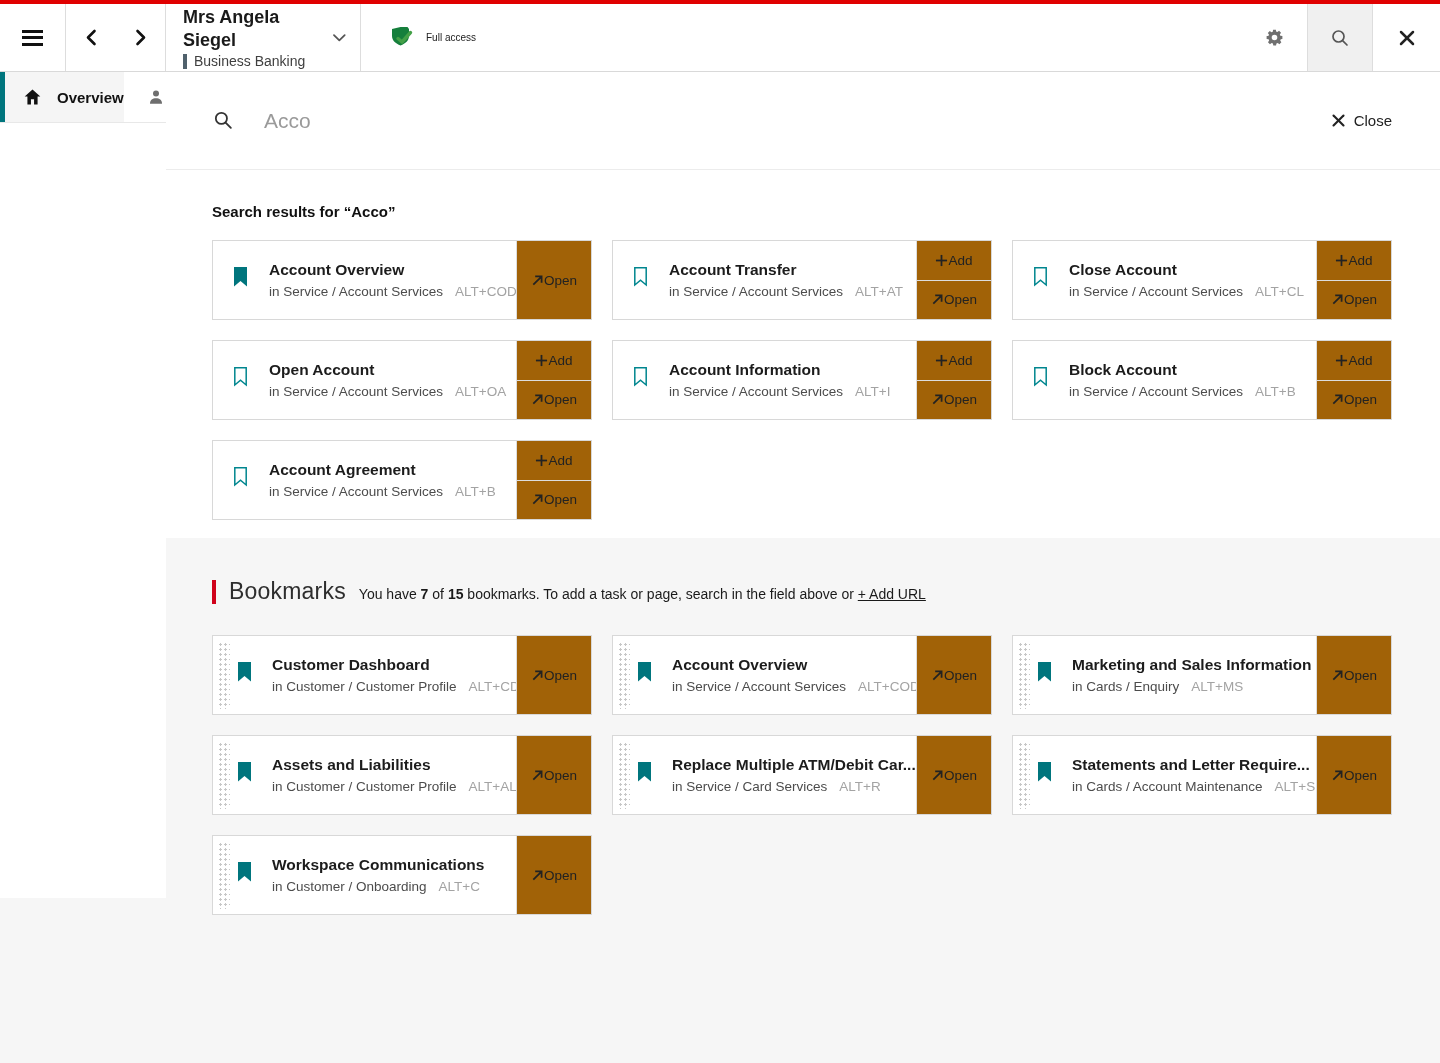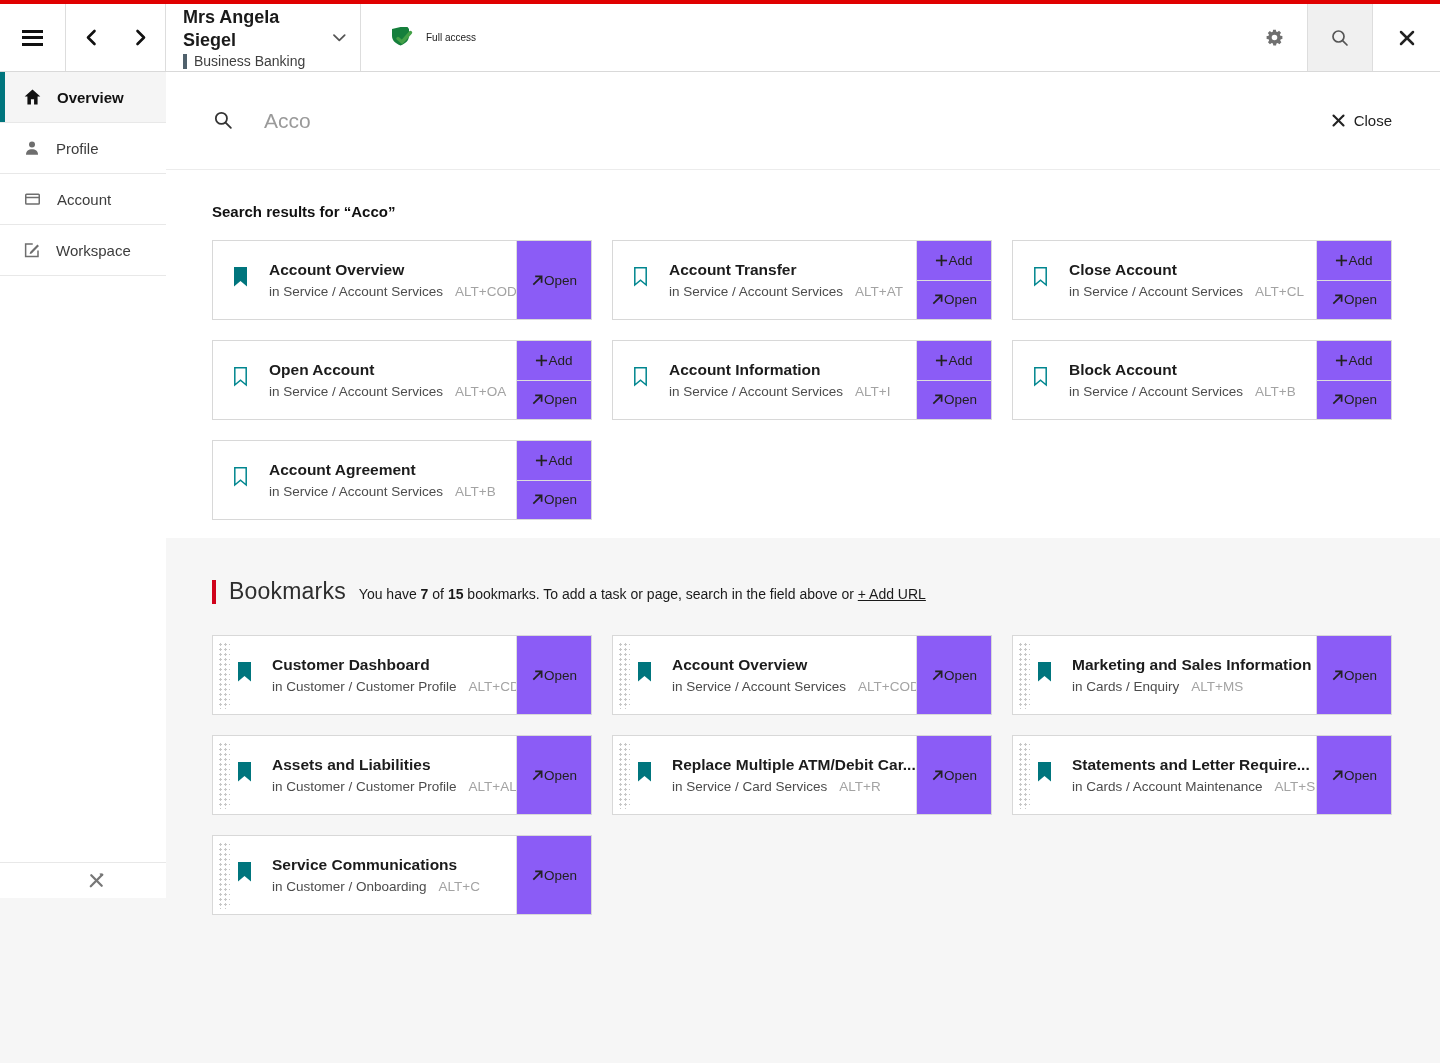--- a/index.html
+++ b/index.html
@@ -21,21 +21,21 @@
   .rolebar { width:4px; height:15px; background:#50616c; }
   .roletext { font-size:14px; color:#3f3f3f; }
   .access { margin-left:28px; display:flex; align-items:center; gap:10px; }
   .access-label { font-size:10px; color:#222; }
   .hspacer { flex:1; }
   .gearcell { width:66px; }
   .searchcell { width:66px; background:#f0f0f0; border-left:1px solid #ddd; border-right:1px solid #ddd; }
   .closecell { width:67px; }
 
   
-  .sidebar { position:absolute; left:0; top:72px; width:194px; height:826px; background:#fff; border-right:1px solid #ddd; display:flex; flex-direction:column;text-align:center; }
+  .sidebar { position:absolute; left:0; top:72px; width:194px; height:826px; background:#fff; border-right:1px solid #ddd; display:flex; flex-direction:row;text-align:center; }
   .side-item { height:51px; display:flex; align-items:center; gap:15px; padding-left:23px; border-bottom:1px solid #e8e8e8; cursor:pointer; position:relative; background:#fff; }
   .side-item .lbl { font-size:15px; color:#3c3c3c; }
   .side-item.active { background:#f5f5f5; }
   .side-item.active::before { content:""; position:absolute; left:0; top:0; bottom:0; width:5px; background:#00757d; }
   .side-item.active .lbl { font-weight:bold; color:#111; }
   .side-fill { flex:1; }
   .side-tools { height:36px; border-top:1px solid #e8e8e8; display:flex; align-items:center; justify-content:center; cursor:pointer; }
 
   
   .main { position:absolute; left:166px; top:72px; width:1274px; }
@@ -49,21 +49,21 @@
   .grid { display:grid; grid-template-columns:repeat(3,380px); grid-auto-rows:80px; gap:20px; }
 
   .card { background:#fff; border:1px solid #d8d8d8; display:flex; align-items:stretch; }
   .card-main { flex:1; display:flex; align-items:center; padding-left:20px; min-width:0; }
   .bm-icon { width:15px; flex:0 0 15px; margin-top:-2px; }
   .card-text { margin-left:21px; min-width:0; }
   .card-title { font-size:15.5px; font-weight:bold; color:#1c1c1c; white-space:nowrap; overflow:hidden; margin-bottom:5px; }
   .card-sub { font-size:13.5px; color:#4c4c4c; white-space:nowrap; }
   .card-shortcut { color:#a3a3a3; margin-left:12px; }
   .actions { width:75px; flex:0 0 75px; border-left:1px solid #ddd; display:flex; flex-direction:column; }
-  .btn { flex:1; display:flex; align-items:center; justify-content:center; background:#8b5cf6; border:none; cursor:pointer; font-family:"Liberation Sans", sans-serif; font-size:13.5px; color:#222;text-align:right; }
+  .btn { flex:1; display:flex; align-items:center; justify-content:center; background:#a16207; border:none; cursor:pointer; font-family:"Liberation Sans", sans-serif; font-size:13.5px; color:#222;text-align:right; }
   .open-btn { border-top:1px solid #ddd; }
   .card:not(.bookmarked) .bm-filled { display:none; }
   .card.no-add .open-btn { border-top:none; }
 
   
   .bookmarks { background:#f6f6f6; padding:40px 48px 0 46px; height:525px; }
   .bm-header { display:flex; align-items:baseline; margin-bottom:30px; }
   .bm-accent { width:4px; height:24px; background:#d0021b; align-self:center; margin-right:13px; }
   .bm-title { font-size:23px; font-weight:400; color:#2e2e2e; letter-spacing:.2px; }
   .bm-summary { font-size:14px; color:#1a1a1a; margin-left:13px; }
@@ -582,21 +582,21 @@
 
         <div class="card bm-card bookmarked">
           <span class="handle"></span>
           <div class="card-main">
             <span class="bm-icon">
               <svg class="bm-filled" width="15" height="20" viewBox="0 0 15 20">
                 <path d="M1 0 H14 V19.5 L7.5 14 L1 19.5 Z" fill="#00757d"></path>
               </svg>
             </span>
             <div class="card-text">
-              <div class="card-title">Service Communications</div>
+              <div class="card-title">Workspace Communications</div>
               <div class="card-sub">
                 <span>in Customer / Onboarding</span><span class="card-shortcut">ALT+C</span>
               </div>
             </div>
           </div>
           <div class="actions">
             <button class="btn">
               <svg width="13" height="13" viewBox="0 0 14 14">
                 <path d="M2.5 11.5 L11 3 M4.5 2.6 H11.4 V9.5" fill="none" stroke="#222" stroke-width="1.9"></path>
               </svg>

